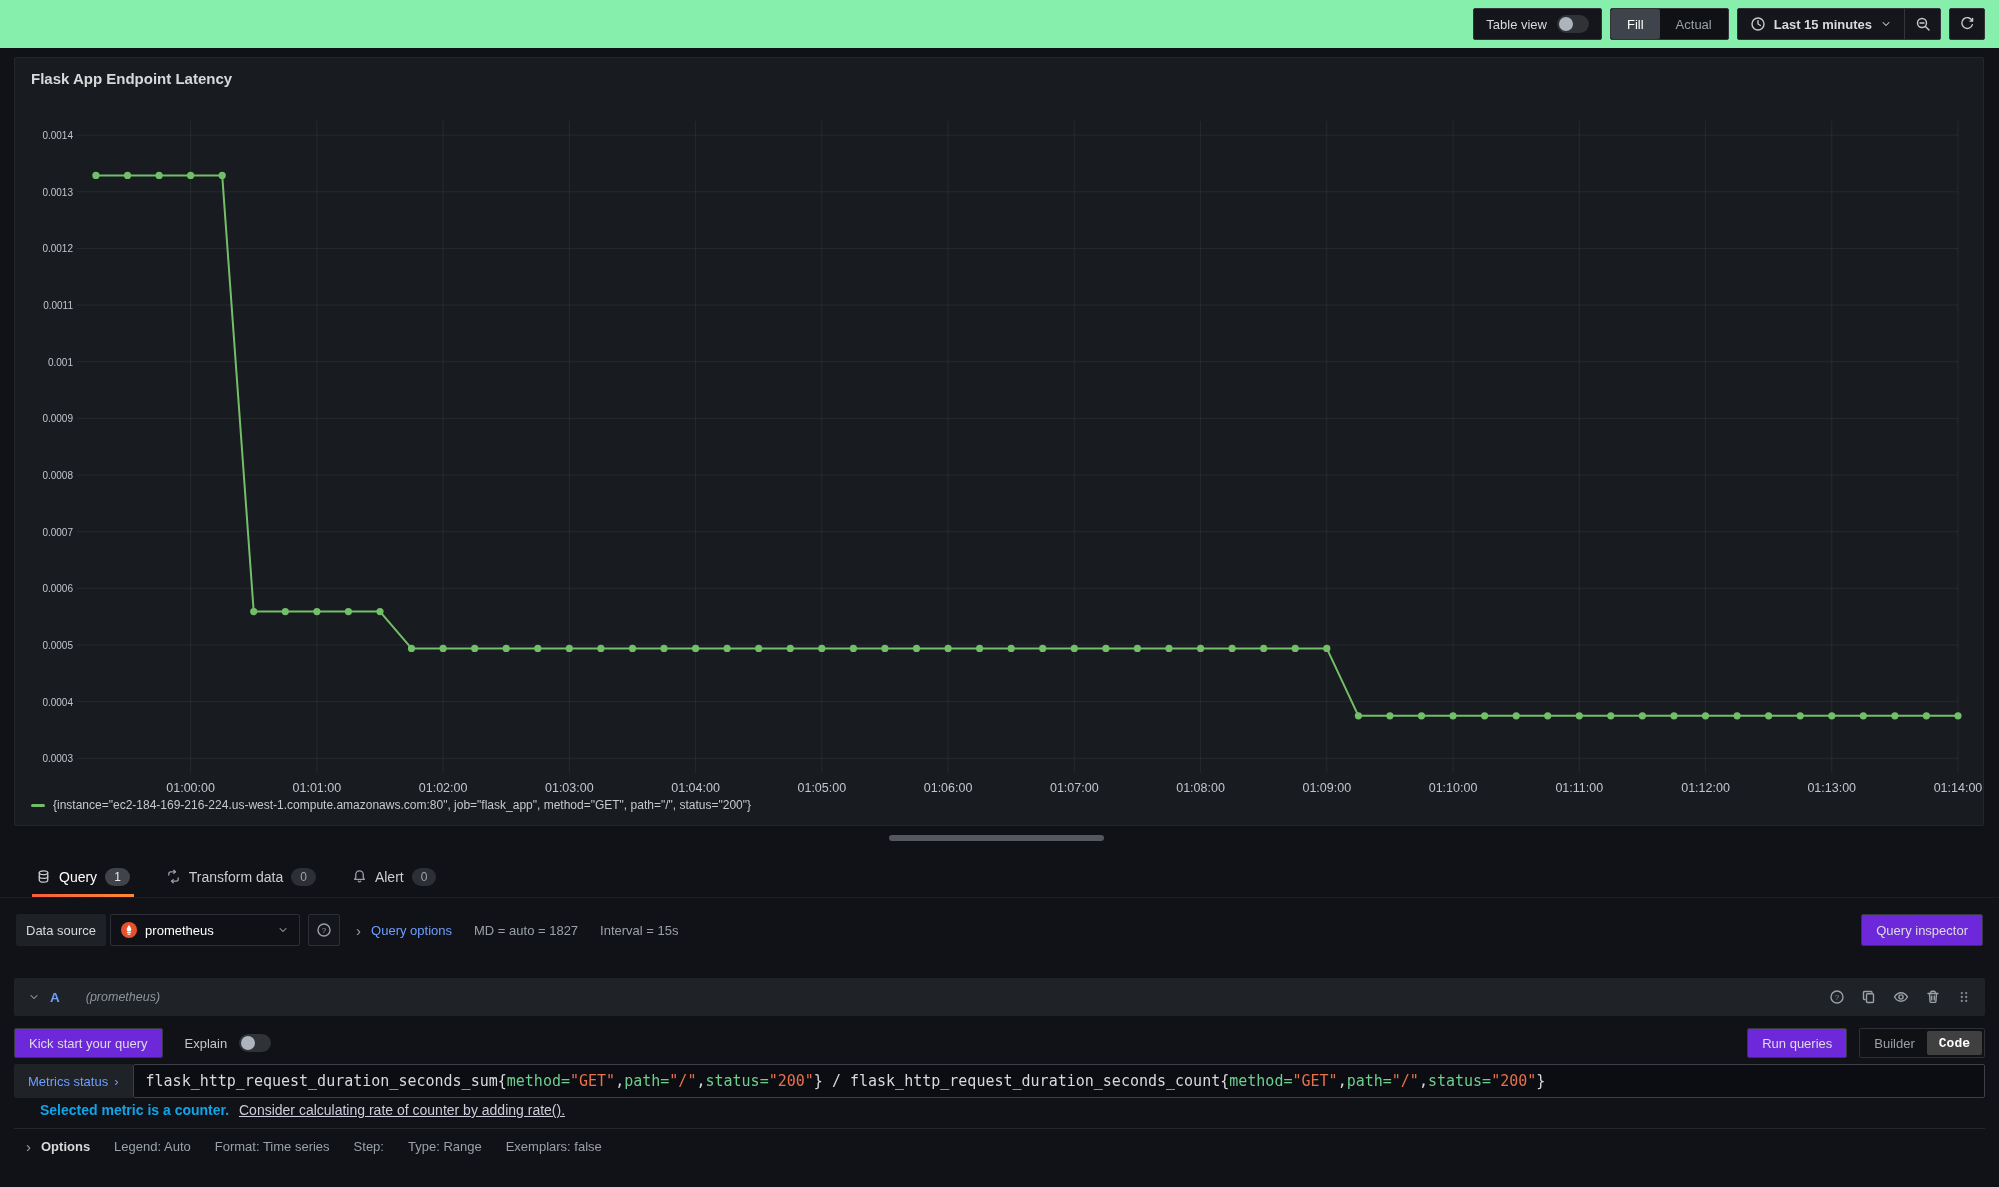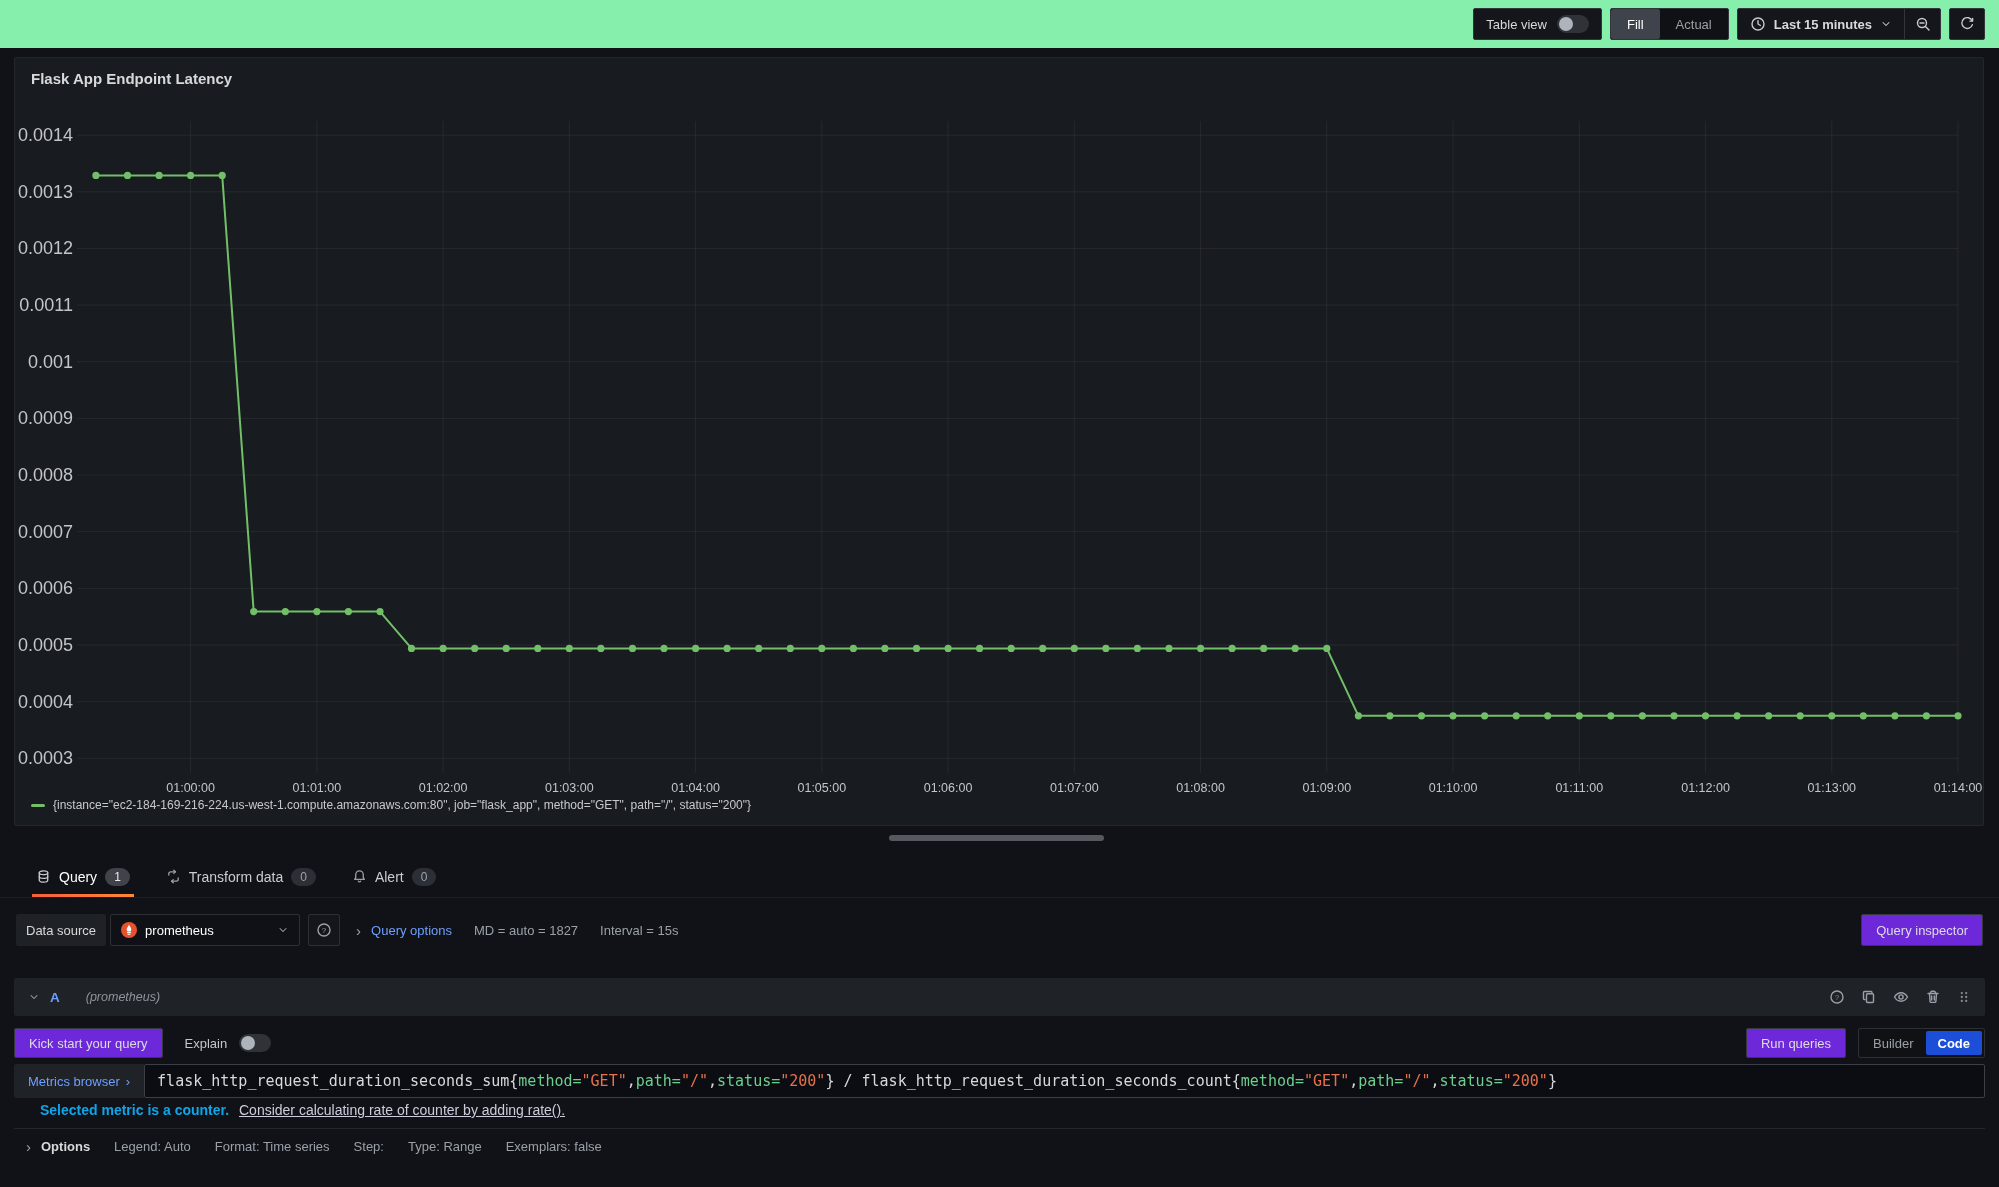--- a/index.html
+++ b/index.html
@@ -23,21 +23,21 @@
   .tp-zoom { border-left:1px solid #33353b; width:36px; height:100%; display:flex; align-items:center; justify-content:center; cursor:pointer; }
   .iconbtn { width:36px; justify-content:center; cursor:pointer; }
   .icon { stroke:#c7c9cc; fill:none; stroke-width:1.4; stroke-linecap:round; stroke-linejoin:round; }
   .icon-dim { stroke:#9aa0a8; fill:none; stroke-width:1.4; stroke-linecap:round; stroke-linejoin:round; }
 
   
   .panel { position:absolute; left:14px; top:57px; width:1970px; height:769px;
            background:#181b1f; border:1px solid #24262b; border-radius:2px; }
   .panel-title { position:absolute; left:16px; top:12px; font-size:15px; font-weight:600; color:#d8d9da; cursor:pointer; }
   .y-labels { position:absolute; left:0; top:63px; width:58px; height:652px; }
-  .ytick { position:absolute; right:0; transform:translateY(-50%); font-size:18px; color:#c3c5cd; }
+  .ytick { position:absolute; right:0; transform:translateY(-50%); font-size:10px; color:#c3c5cd; }
   .plot { position:absolute; left:62px; top:63px; width:1881px; height:652px; }
   .plot svg { position:absolute; left:0; top:0; overflow:visible; }
   .gridline { stroke:rgba(204,204,220,0.08); stroke-width:1; }
   .series { fill:none; stroke-width:2; stroke-linejoin:round; }
   .x-labels { position:absolute; left:0; top:660px; width:100%; height:16px; }
   .xtick { position:absolute; top:0; transform:translateX(-50%); white-space:nowrap; font-size:12.5px; color:#c3c5cd; }
   .legend { position:absolute; left:16px; top:740px; display:flex; align-items:center; gap:8px; }
   .legend-dash { width:14px; height:3px; border-radius:2px; }
   .legend-text { font-size:12px; color:#c7c9cc; cursor:pointer; }
 
@@ -74,21 +74,21 @@
   .refid { color:#6e9fff; font-weight:700; font-size:13.5px; }
   .ds-hint { font-style:italic; color:#8e949c; font-size:12.5px; margin-left:16px; }
   .qrow-icons { margin-left:auto; display:flex; align-items:center; gap:16px; }
   .qrow-icons svg { cursor:pointer; }
 
   .qtoolbar { position:absolute; left:14px; right:14px; top:1028px; height:30px; display:flex; align-items:center; gap:12px; }
   .qtoolbar .btn { height:30px; }
   .explain-label { color:#c2c5ca; font-size:13px; margin-left:10px; }
   .seg-group.small { height:30px; border:1px solid #2c2f36; border-radius:2px; background:#101114; padding:2px; display:flex; align-items:center; }
   .seg-group.small .seg { height:24px; padding:0 12px; font-size:13px; }
-  .seg-group.small .seg.active { font-weight:600; background:#1d4ed8; }
+  .seg-group.small .seg.active { font-weight:600; background:#404040;font-family:Liberation Mono, monospace; }
 
   .qfield { position:absolute; left:14px; right:14px; top:1064px; height:34px; display:flex; }
   .metrics-browser { background:#1f2227; display:flex; align-items:center; gap:6px; padding:0 14px;
                      color:#6e9fff; font-size:13px; font-weight:500; border-radius:2px 0 0 2px; cursor:pointer; white-space:nowrap; }
   .qinput { flex:1; background:#0c0d12; border:1px solid #3c4046; border-radius:2px; display:flex; align-items:center;
             padding:0 12px; font-family:"DejaVu Sans Mono", monospace; font-size:15px; white-space:pre; overflow:hidden; cursor:text; }
   .tk-m { color:#d8d9da; } .tk-p { color:#d8d9da; } .tk-l { color:#6ccf8e; } .tk-s { color:#e5714d; }
 
   .warning { position:absolute; left:40px; top:1102px; font-size:14px; }
   .warn-strong { color:#0ea5e9; font-weight:700; }
@@ -374,21 +374,21 @@
     <span class="spacer"></span>
     <button class="btn">Run queries</button>
     <div class="seg-group small">
       <span class="seg">Builder</span>
       <span class="seg active">Code</span>
     </div>
   </div>
 
   <div class="qfield">
     <div class="metrics-browser">
-      <span>Metrics browser</span>
+      <span>Metrics status</span>
       <span>›</span>
     </div>
     <div class="qinput">
       <span><span class="tk-m">flask_http_request_duration_seconds_sum</span><span class="tk-p">{</span><span class="tk-l">method=</span><span class="tk-s">"GET"</span><span class="tk-p">,</span><span class="tk-l">path=</span><span class="tk-s">"/"</span><span class="tk-p">,</span><span class="tk-l">status=</span><span class="tk-s">"200"</span><span class="tk-p">} / </span><span class="tk-m">flask_http_request_duration_seconds_count</span><span class="tk-p">{</span><span class="tk-l">method=</span><span class="tk-s">"GET"</span><span class="tk-p">,</span><span class="tk-l">path=</span><span class="tk-s">"/"</span><span class="tk-p">,</span><span class="tk-l">status=</span><span class="tk-s">"200"</span><span class="tk-p">}</span></span>
     </div>
   </div>
 
   <div class="warning">
     <span class="warn-strong">Selected metric is a counter.</span>
     <span class="warn-link">Consider calculating rate of counter by adding rate().</span>

